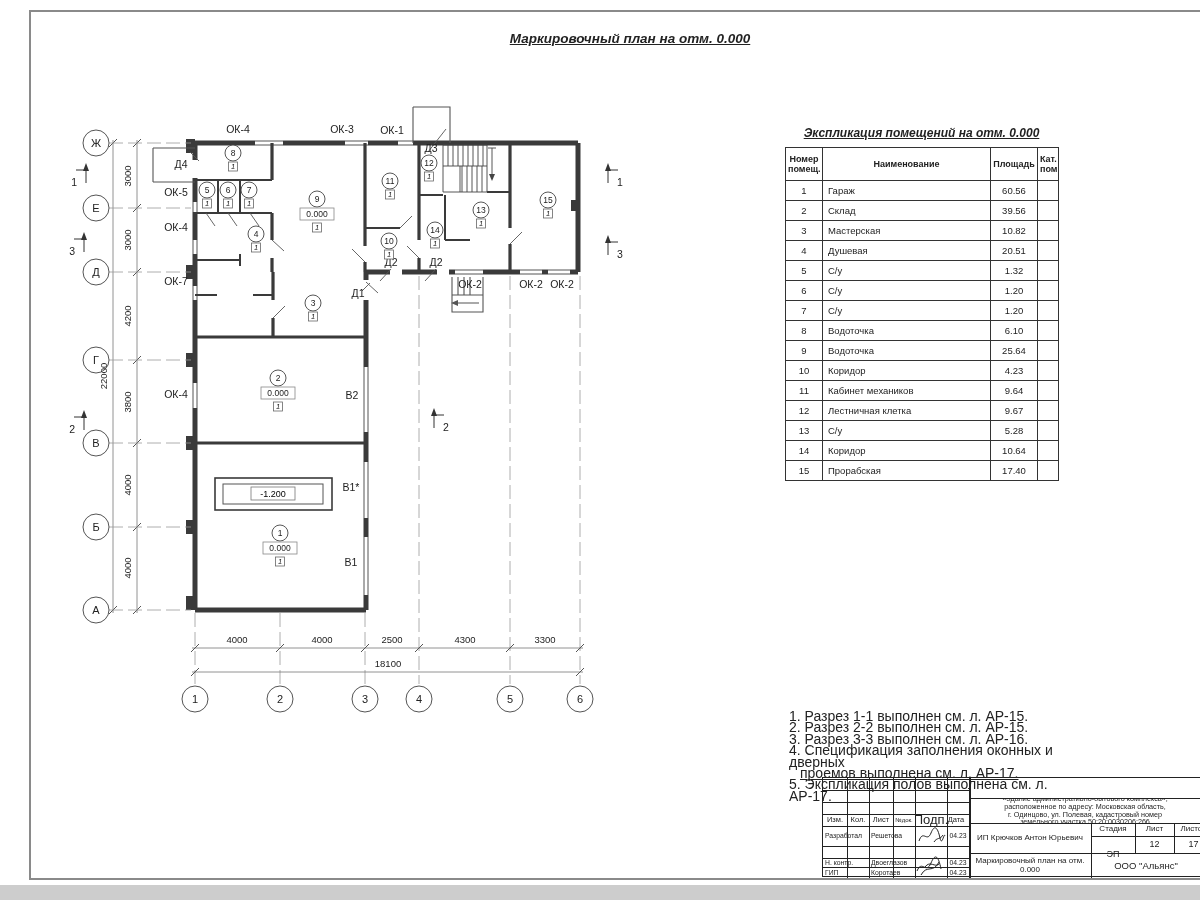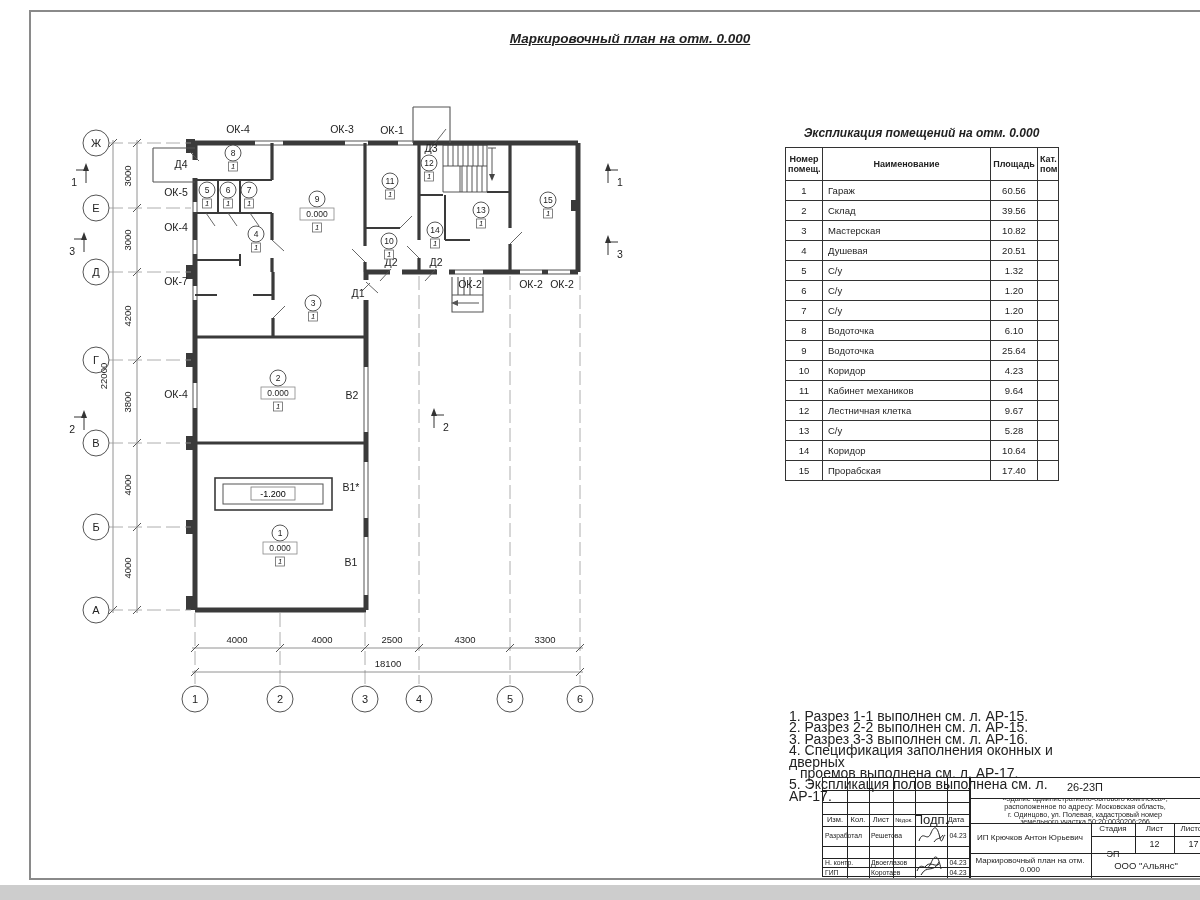--- a/index.html
+++ b/index.html
@@ -8,33 +8,33 @@
   .frame{position:absolute;left:29px;top:10px;width:1171px;height:870px;box-sizing:border-box;
          border-top:2px solid #8a8a8a;border-left:2px solid #8a8a8a;border-bottom:2px solid #8a8a8a;}
   #bottom-strip{position:absolute;left:0;top:885px;width:1200px;height:15px;background:#cdcdcd;}
   #plan-svg{position:absolute;left:0;top:0;}
   #main-title{position:absolute;left:430px;top:31px;width:400px;text-align:center;
               font-size:13.5px;font-style:italic;font-weight:bold;}
   #main-title span{text-decoration:underline;}
   
   #expl{position:absolute;left:785px;top:126px;width:273px;}
   #expl-title{width:273px;text-align:center;font-size:12px;font-style:italic;font-weight:bold;}
-  #expl-title span{}
+  #expl-title span{text-decoration:underline;}
   #expl table{border-collapse:collapse;table-layout:fixed;width:273px;margin-top:7px;font-size:9.5px;}
   #expl th,#expl td{border:1px solid #333;padding:0 2px;height:19px;overflow:hidden;white-space:nowrap;}
   #expl th{font-weight:bold;height:32px;font-size:9px;line-height:10px;}
   #expl td.c,#expl th{text-align:center;}
   #expl td.n{text-align:left;padding-left:5px;}
   #expl .col-area{border-left:1.8px solid #333;border-right:1.8px solid #333;}
   #expl table{border:1.6px solid #333;}
   #expl tr.total td{height:20px;}
   #expl tr.total td.a{font-size:10.5px;}
   
   #notes{position:absolute;left:789px;top:711px;width:290px;font-size:14px;line-height:11.4px;}
-  #notes .indent{padding-left:11px;}
+  #notes .indent{padding-left:11px;text-decoration:underline;}
   
   #stamp{position:absolute;left:822px;top:777px;width:378px;height:100px;box-sizing:border-box;
          border:1.6px solid #222;border-right:none;font-size:8px;}
   .sline{position:absolute;background:#222;}
   .scell{position:absolute;display:flex;align-items:center;justify-content:center;
          text-align:center;overflow:hidden;line-height:1.05;}
   .scell.left{justify-content:flex-start;text-align:left;}
 </style>
 </head>
 <body>
@@ -449,21 +449,20 @@
     <div class="scell left" style="left:48px;top:89px;width:43px;height:11px;font-size:6.8px">Коротаев</div>
     <div class="scell" style="left:124px;top:89px;width:22px;height:11px;font-size:6.8px">04.23</div>
 
     <svg style="position:absolute;left:93px;top:48px" width="30" height="20">
       <path d="M3,15 C7,3 11,17 15,7 S22,3 24,12 S28,6 29,10 M18,16 C21,11 24,14 27,9" stroke="#222" stroke-width="1" fill="none"></path>
     </svg>
     <svg style="position:absolute;left:90px;top:77px" width="34" height="23">
       <path d="M4,16 C9,4 13,20 18,8 S26,4 28,14 M8,20 C14,9 20,19 26,7 M12,12 C17,5 22,13 26,9" stroke="#222" stroke-width="1" fill="none"></path>
     </svg>
 
-    <div class="scell" style="left:146px;top:0;width:232px;height:20px;font-size:11px">26-23П</div>
     <div class="scell" style="left:150px;top:20px;width:224px;height:25px;font-size:7.2px;flex-direction:column">
       <div>«Здание административно-бытового комплекса»,</div>
       <div>расположенное по адресу: Московская область,</div>
       <div>г. Одинцово, ул. Полевая, кадастровый номер</div>
       <div>земельного участка 50:20:0030206:266</div>
     </div>
     <div class="scell" style="left:146px;top:45px;width:122px;height:30px;font-size:8px">ИП Крючков Антон Юрьевич</div>
     <div class="scell" style="left:146px;top:75px;width:122px;height:25px;font-size:8px">Маркировочный план на отм. 0.000</div>
     <div class="scell" style="left:268px;top:45px;width:44px;height:13px;font-size:8px">Стадия</div>
     <div class="scell" style="left:312px;top:45px;width:39px;height:13px;font-size:8px">Лист</div>

